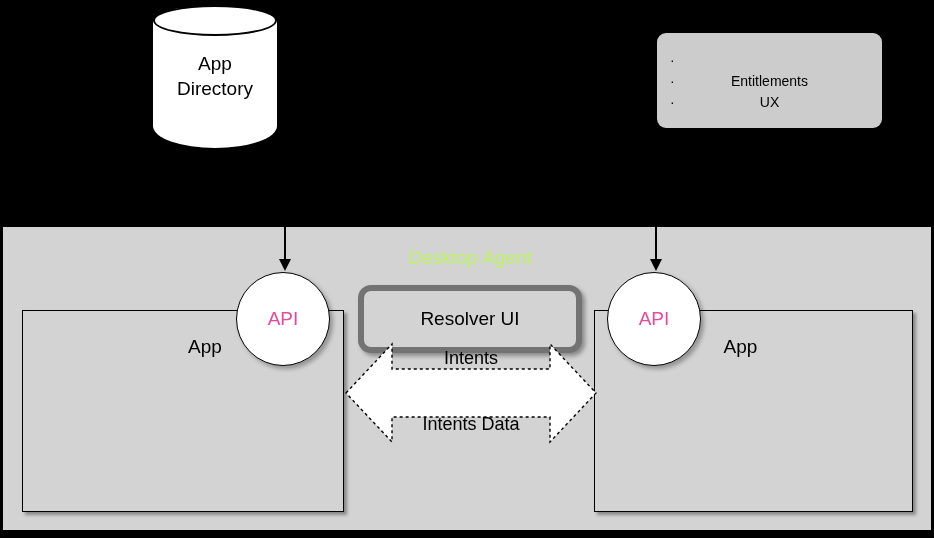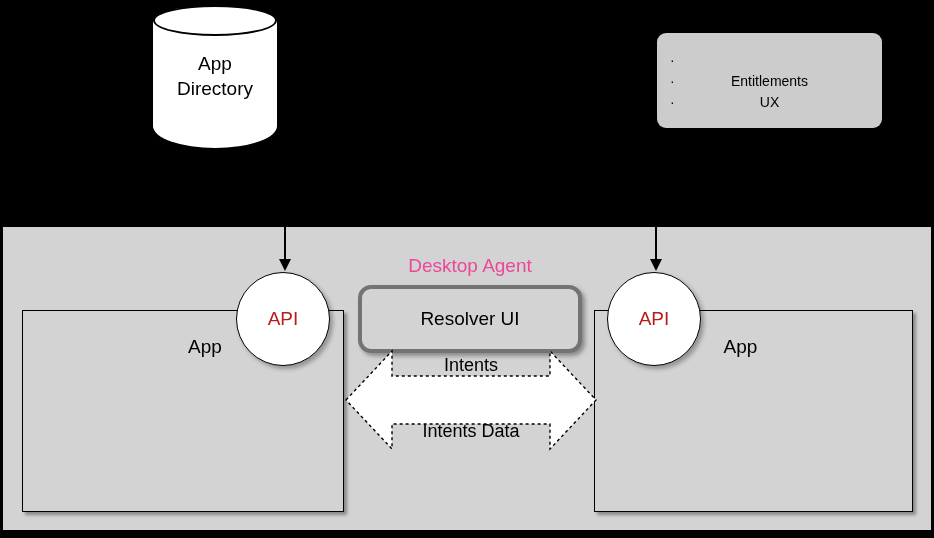--- a/index.html
+++ b/index.html
@@ -98,22 +98,21 @@
     height: 303px;
     background: #d3d3d3;
   }
   .agent-title {
     position: absolute;
     left: 338px;
     top: 247px;
     width: 264px;
     text-align: center;
     font-size: 19px;
-    color: #ec4899;
-    margin-top: 8px;
+    color: #bef264;
   }
 
   
   .app-box {
     position: absolute;
     top: 310px;
     height: 202px;
     background: #d3d3d3;
     border: 1px solid #000000;
     box-shadow: 3px 3px 3px rgba(0,0,0,0.35);
@@ -138,21 +137,21 @@
     height: 94px;
     border-radius: 50%;
     background: #ffffff;
     border: 1px solid #000000;
     box-shadow: 3px 3px 4px rgba(0,0,0,0.3);
     box-sizing: border-box;
     display: flex;
     align-items: center;
     justify-content: center;
     font-size: 19px;
-    color: #b91c1c;
+    color: #ec4899;
   }
   .api-circle.left  { left: 236px; }
   .api-circle.right { left: 607px; }
 
   
   .down-arrow {
     position: absolute;
     top: 227px;
     width: 16px;
     height: 46px;
@@ -179,36 +178,36 @@
   }
 
   
   .resolver-box {
     position: absolute;
     left: 358px;
     top: 285px;
     width: 224px;
     height: 68px;
     background: #d3d3d3;
-    border: 4px solid #737373;
+    border: 6px solid #737373;
     border-radius: 13px;
     box-shadow: 3px 3px 4px rgba(0,0,0,0.35);
     box-sizing: border-box;
     display: flex;
     align-items: center;
     justify-content: center;
     font-size: 19px;
     color: #000000;
   }
 
   
   .bidir-arrow {
     position: absolute;
     left: 344px;
-    top: 345px;
+    top: 338px;
     width: 254px;
     height: 110px;
   }
   .bidir-arrow svg {
     position: absolute;
     left: 0;
     top: 0;
   }
   .arrow-text {
     position: absolute;

